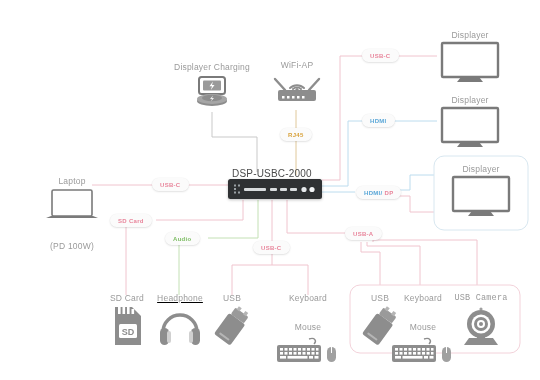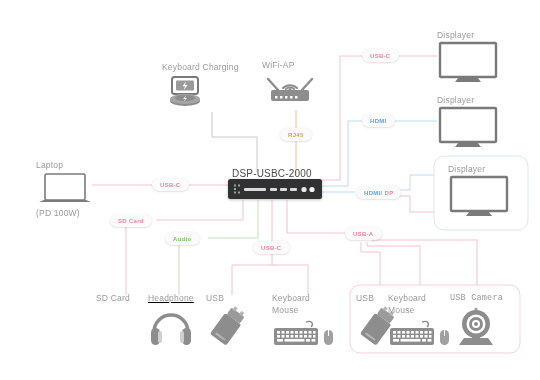--- a/index.html
+++ b/index.html
@@ -5,28 +5,28 @@
   html,body{margin:0;padding:0;}
   body{
     width:540px;height:380px;
     background:#ffffff;
     font-family:"Liberation Sans", sans-serif;
     overflow:hidden;
     position:relative;
   }
   #diagram{position:absolute;left:0;top:0;width:540px;height:380px;}
 
-  .node{position:absolute;display:flex;flex-direction:column;align-items:flex-start;}
+  .node{position:absolute;display:flex;flex-direction:column;align-items:center;}
   .node-label{
     font-size:8.5px;color:#9a9a9a;letter-spacing:.2px;
     white-space:nowrap;text-align:center;line-height:11px;
   }
   .node-sublabel{
     font-size:8.5px;color:#9a9a9a;letter-spacing:.2px;
-    white-space:nowrap;text-align:center;line-height:11px;margin-top:1px;
+    white-space:nowrap;text-align:center;line-height:11px;margin-top:18px;
   }
   .node-icon{display:flex;align-items:center;justify-content:center;}
 
   .badge{
     position:absolute;
     display:flex;align-items:center;justify-content:center;gap:2px;
     background:#fbfbfb;
     border-radius:9px;
     height:13px;
     padding:0 8px;
@@ -140,33 +140,33 @@
 </div>
 
 <div class="badge badge-pink" style="left:253px;top:241px;">
   <span>USB-C</span>
 </div>
 
 <div class="badge badge-pink" style="left:345px;top:227px;">
   <span>USB-A</span>
 </div>
 
-<div class="node" style="left:36px;top:160px;width:72px;">
+<div class="node" style="left:36px;top:176px;width:72px;">
   <div class="node-label">Laptop</div>
   <div class="node-icon">
     <svg width="58" height="36" viewBox="0 0 58 36">
       <rect x="9" y="3" width="40" height="26" rx="1.5" fill="none" stroke="#7a7a7a" stroke-width="1.6"></rect>
       <path d="M3,31 L55,31 L50,29 L8,29 Z" fill="#7a7a7a"></path>
     </svg>
   </div>
   <div class="node-sublabel">(PD 100W)</div>
 </div>
 
 <div class="node" style="left:162px;top:62px;width:100px;">
-  <div class="node-label">Keyboard Charging</div>
+  <div class="node-label">Displayer Charging</div>
   <div class="node-icon">
     <svg width="46" height="40" viewBox="0 0 46 40">
       <rect x="10" y="4" width="26" height="17" rx="2.5" fill="none" stroke="#7a7a7a" stroke-width="2"></rect>
       <rect x="14" y="7.5" width="18" height="10" rx="1" fill="#9a9a9a"></rect>
       <path d="M24,8.5 L20.5,13.2 L23,13.2 L21.8,17 L25.5,12 L23,12 Z" fill="#ffffff"></path>
       <ellipse cx="23" cy="28" rx="15" ry="5" fill="#8d8d8d"></ellipse>
       <ellipse cx="23" cy="26" rx="15" ry="5" fill="#a6a6a6"></ellipse>
       <ellipse cx="23" cy="25" rx="10" ry="3.2" fill="#8d8d8d"></ellipse>
       <path d="M24,22.5 L21,26 L23,26 L22,28.5 L25,25 L23,25 Z" fill="#efefef"></path>
     </svg>
@@ -217,20 +217,31 @@
   <div class="node-icon">
     <svg width="62" height="42" viewBox="0 0 62 42">
       <rect x="3" y="2" width="56" height="34" rx="1" fill="none" stroke="#7a7a7a" stroke-width="2.4"></rect>
       <path d="M22,36 L40,36 L44,41 L18,41 Z" fill="#7a7a7a"></path>
     </svg>
   </div>
 </div>
 
 <div class="node" style="left:96px;top:293px;width:62px;">
   <div class="node-label">SD Card</div>
+  <div class="node-icon">
+    <svg width="40" height="44" viewBox="0 0 40 44">
+      <path d="M8,3 L25,3 L34,12 L34,41 L8,41 Z" fill="#8d8d8d"></path>
+      <rect x="11" y="3" width="2.6" height="7" fill="#ffffff"></rect>
+      <rect x="15.5" y="3" width="2.6" height="7" fill="#ffffff"></rect>
+      <rect x="20" y="3" width="2.6" height="7" fill="#ffffff"></rect>
+      <rect x="24.5" y="5" width="2.6" height="5" fill="#ffffff"></rect>
+      <rect x="12" y="20" width="18" height="14" rx="1.5" fill="#ffffff"></rect>
+      <text x="21" y="31" font-family="Liberation Sans, sans-serif" font-size="9" font-weight="bold" fill="#8d8d8d" text-anchor="middle">SD</text>
+    </svg>
+  </div>
 </div>
 
 <div class="node" style="left:148px;top:293px;width:64px;text-decoration:underline;">
   <div class="node-label">Headphone</div>
   <div class="node-icon">
     <svg width="46" height="44" viewBox="0 0 46 44">
       <path d="M6,28 A17,17 0 0 1 40,28" fill="none" stroke="#8d8d8d" stroke-width="3.4"></path>
       <rect x="3" y="24" width="9" height="17" rx="4.5" fill="#8d8d8d"></rect>
       <rect x="34" y="24" width="9" height="17" rx="4.5" fill="#8d8d8d"></rect>
       <rect x="10" y="27" width="4" height="12" rx="2" fill="#d0d0d0"></rect>

